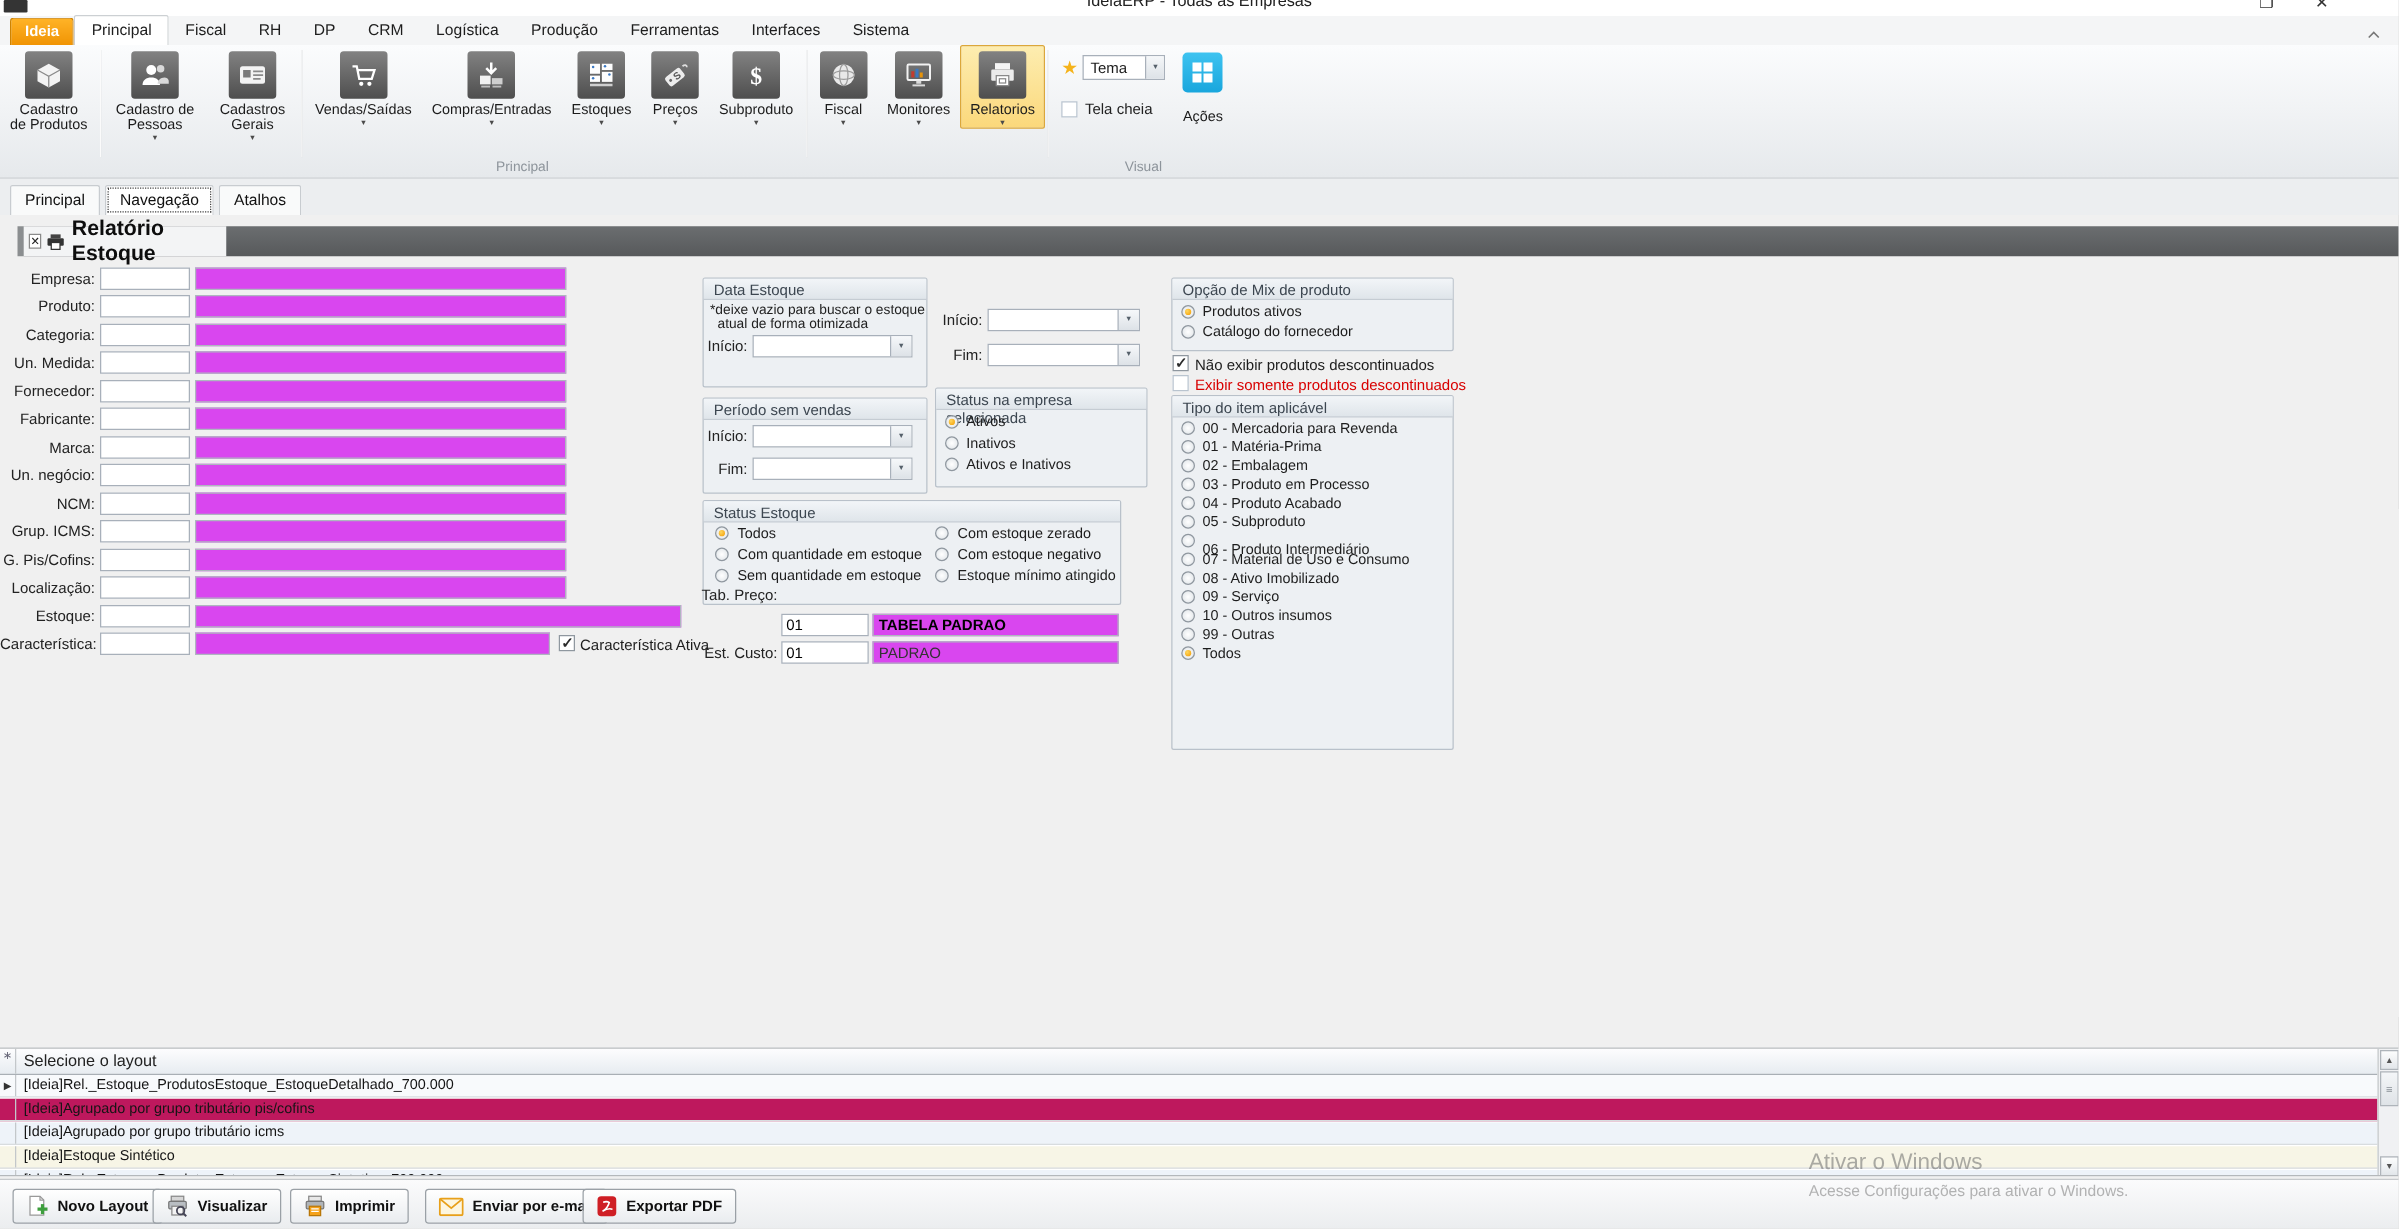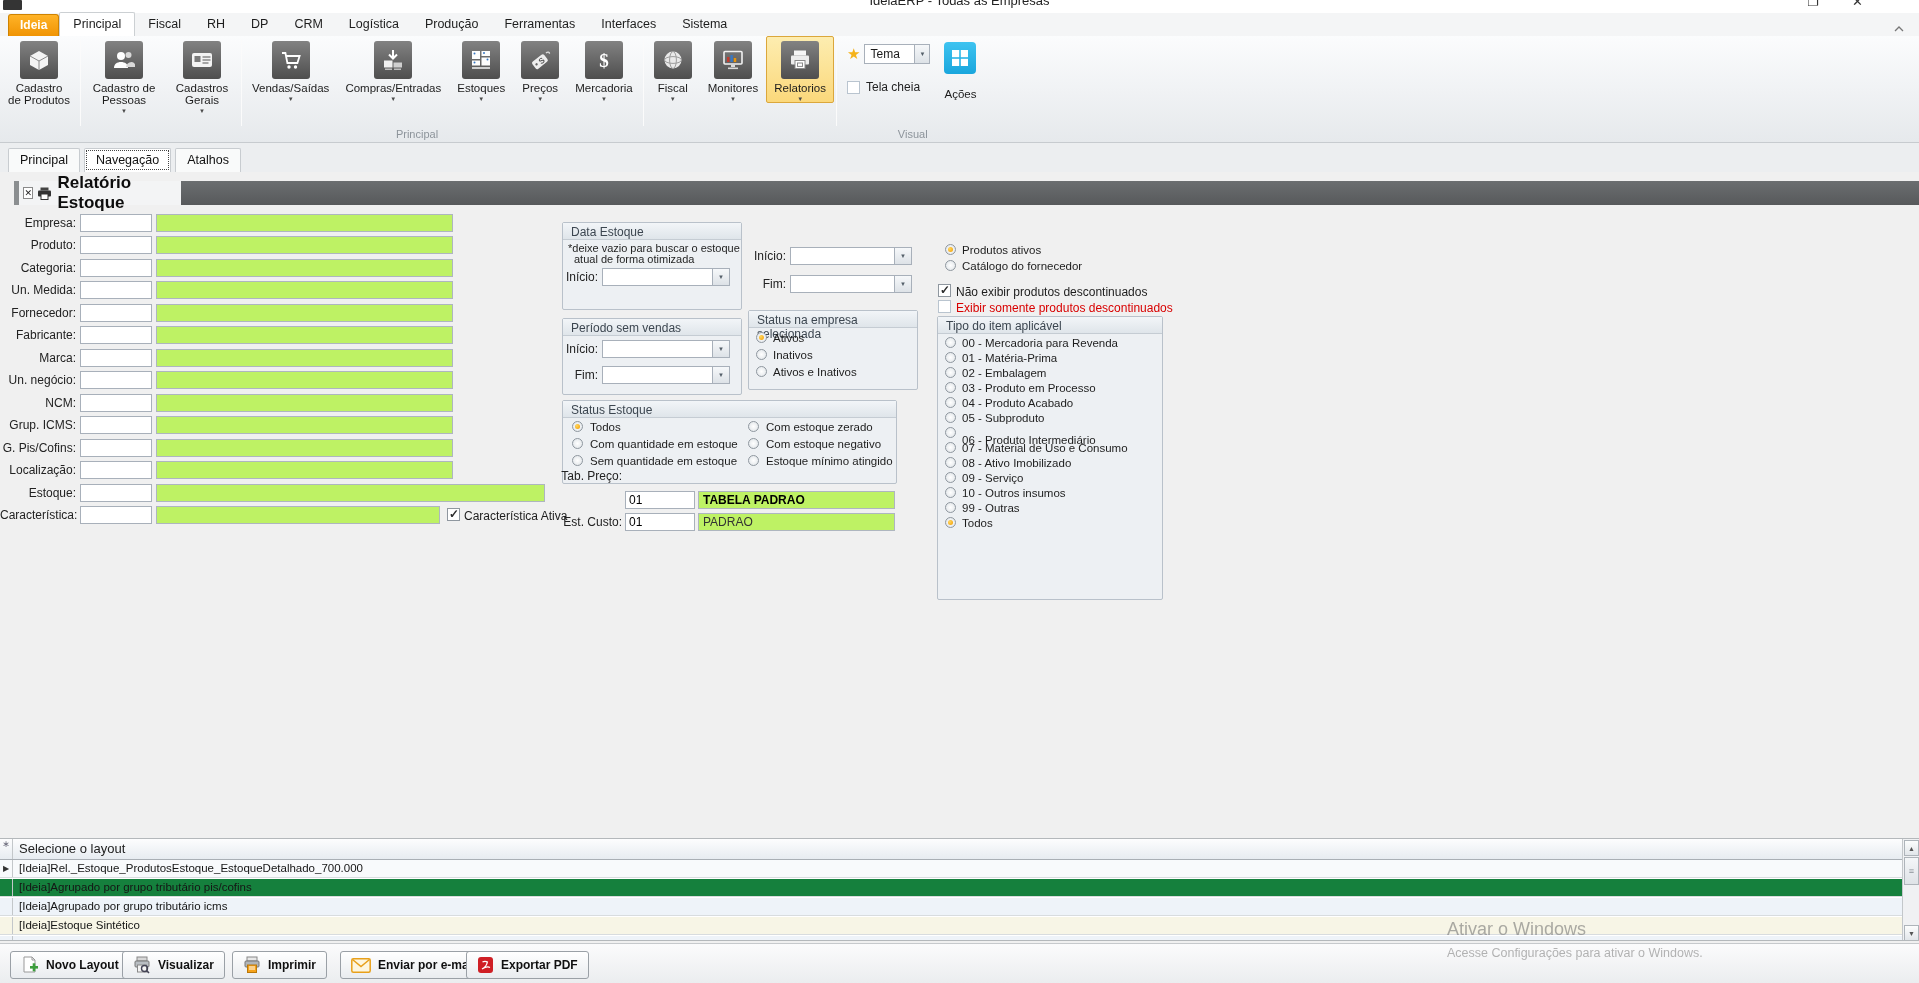--- a/index.html
+++ b/index.html
@@ -55,21 +55,21 @@
   
   .form-accent { position:absolute; left:14px; top:181px; width:5px; height:24px; background:#8b8e90; }
   .form-hdr { position:absolute; left:19px; top:181px; right:0; height:24px; background:linear-gradient(#6b6e70,#57595b); }
   .form-tab { position:absolute; left:0; top:0; height:24px; width:162px; background:#f3f4f5; display:flex; align-items:center; padding-left:4px; }
   .xbtn { width:12px; height:12px; border:1px solid #8a8a8a; background:#fff; font-size:9px; line-height:10px; text-align:center; color:#222; }
   .form-title { font-weight:bold; font-size:17px; color:#0d0d0d; margin-left:5px; }
 
   
   .flabel { position:absolute; width:76px; text-align:right; font-size:12px; color:#222; padding-top:2px; }
   .fin { position:absolute; width:72px; height:18px; border:1px solid #a8b0ba; background:#fff; font-size:12px; padding:0 3px; font-family:"Liberation Sans",sans-serif; }
-  .fro { position:absolute; height:18px; border:1px solid #aeb6bf; background:#bef264; font-size:12px; padding:1px 4px; color:#333; }
+  .fro { position:absolute; height:18px; border:1px solid #aeb6bf; background:#d946ef; font-size:12px; padding:1px 4px; color:#333; }
 
   
   .grp { position:absolute; background:#edf0f3; border:1px solid #b9c1ca; border-radius:2px; }
   .grp-h { height:17px; background:linear-gradient(#f2f5f8,#dfe5ea); border-bottom:1px solid #c5ccd3; font-size:12px; color:#3c4650; padding:2px 0 0 8px; }
   .note { position:absolute; font-size:11px; color:#1f1f1f; }
   .ilbl { position:absolute; text-align:right; font-size:12px; color:#222; padding-top:2px; }
   .combo { position:absolute; height:18px; background:#fff; border:1px solid #a8b0ba; display:flex; }
   .combo .sp { flex:1; }
   .combo .cbtn { width:17px; background:linear-gradient(#f6f8fa,#dde2e7); border-left:1px solid #a8b0ba; text-align:center; font-size:6px; color:#55606a; padding-top:5px; }
 
@@ -223,21 +223,21 @@
           </span>
           <span class="rlbl">Preços</span>
           <span class="rarr">▼</span>
         </div>
         <div class="rbtn">
           <span class="ric">
             <svg width="26" height="26" viewBox="0 0 26 26">
                 <text x="13" y="20" font-size="19" font-weight="bold" fill="#fff" text-anchor="middle" font-family="Liberation Serif, serif">$</text>
               </svg>
           </span>
-          <span class="rlbl">Mercadoria</span>
+          <span class="rlbl">Subproduto</span>
           <span class="rarr">▼</span>
         </div>
         <div class="rib-sep"></div>
         <div class="rbtn">
           <span class="ric">
             <svg width="26" height="26" viewBox="0 0 26 26">
                 <circle cx="13" cy="13" r="8.5" fill="#e9e9e9"></circle>
                 <ellipse cx="13" cy="13" rx="8.5" ry="3.4" fill="none" stroke="#9c9c9c"></ellipse>
                 <ellipse cx="13" cy="13" rx="3.4" ry="8.5" fill="none" stroke="#9c9c9c"></ellipse>
               </svg>
@@ -449,20 +449,23 @@
   <div class="grp" style="left:748px;top:310px;width:170px;height:80px;">
     <div class="grp-h">Status na empresa selecionada</div>
   </div>
   <span class="rad sel" style="left:756px;top:332px;"></span>
   <div class="rlab" style="left:773px;top:332px;">Ativos</div>
   <span class="rad" style="left:756px;top:349px;"></span>
   <div class="rlab" style="left:773px;top:349px;">Inativos</div>
   <span class="rad" style="left:756px;top:366px;"></span>
   <div class="rlab" style="left:773px;top:366px;">Ativos e Inativos</div>
 
+  <div class="grp" style="left:937px;top:222px;width:226px;height:59px;">
+    <div class="grp-h">Opção de Mix de produto</div>
+  </div>
   <span class="rad sel" style="left:945px;top:244px;"></span>
   <div class="rlab" style="left:962px;top:244px;">Produtos ativos</div>
   <span class="rad" style="left:945px;top:260px;"></span>
   <div class="rlab" style="left:962px;top:260px;">Catálogo do fornecedor</div>
 
   <span class="cb on" style="left:938px;top:284px;"></span>
   <div class="rlab" style="left:956px;top:285px;font-size:12px;">Não exibir produtos descontinuados</div>
   <span class="cb soft" style="left:938px;top:300px;"></span>
   <div class="rlab red" style="left:956px;top:301px;font-size:12px;">Exibir somente produtos descontinuados</div>
 
@@ -498,21 +501,21 @@
 
   <div class="list">
     <div class="lhead">
       <span class="lgut">∗</span>
       <span class="t">Selecione o layout</span>
     </div>
     <div class="lrow" style="top:21px;background:#f8fafc;">
       <span class="lgut">▶</span>
       <span class="t">[Ideia]Rel._Estoque_ProdutosEstoque_EstoqueDetalhado_700.000</span>
     </div>
-    <div class="lrow" style="top:40px;background:#15803d;">
+    <div class="lrow" style="top:40px;background:#be185d;">
       <span class="lgut"></span>
       <span class="t">[Ideia]Agrupado por grupo tributário pis/cofins</span>
     </div>
     <div class="lrow" style="top:78px;background:#f7f5e6;">
       <span class="lgut"></span>
       <span class="t">[Ideia]Estoque Sintético</span>
     </div>
     <div class="lrow" style="top:59px;background:#eef3f9;">
       <span class="lgut"></span>
       <span class="t">[Ideia]Agrupado por grupo tributário icms</span>

